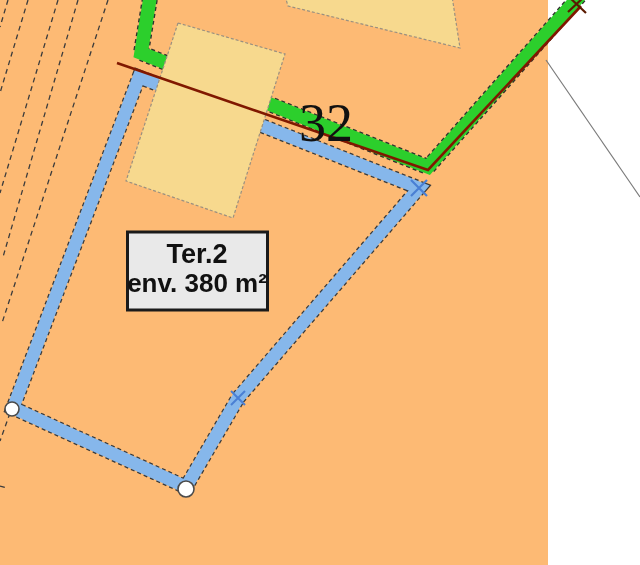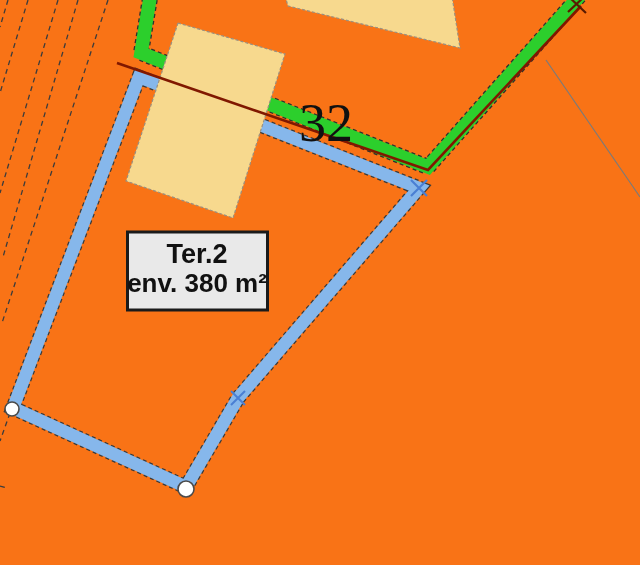--- a/index.html
+++ b/index.html
@@ -6,23 +6,23 @@
     margin: 0;
     padding: 0;
     background: #ffffff;
     width: 640px;
     height: 565px;
     overflow: hidden;
     font-family: "Liberation Sans", sans-serif;
   }
   .map-wrap {
     position: relative;
-    width: 640px;
+    width: 548px;
     height: 565px;
-    background: #f97316;
+    background: #fdba74;
   }
   svg { display: block; }
   .label-line1 {
     font-family: "Liberation Sans", sans-serif;
     font-weight: bold;
     font-size: 27px;
   }
   .label-line2 {
     font-family: "Liberation Sans", sans-serif;
     font-weight: bold;

